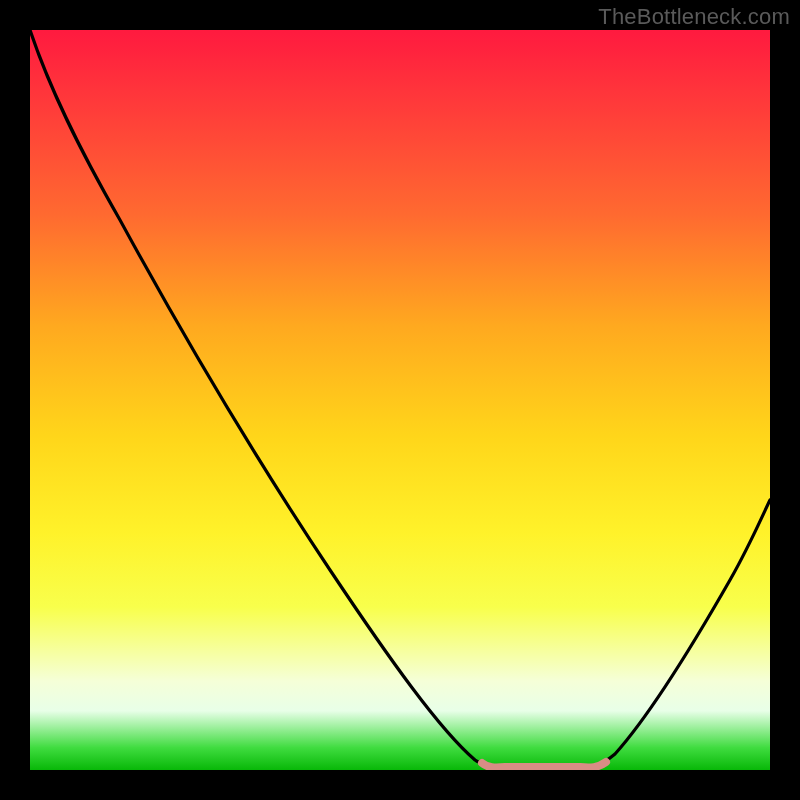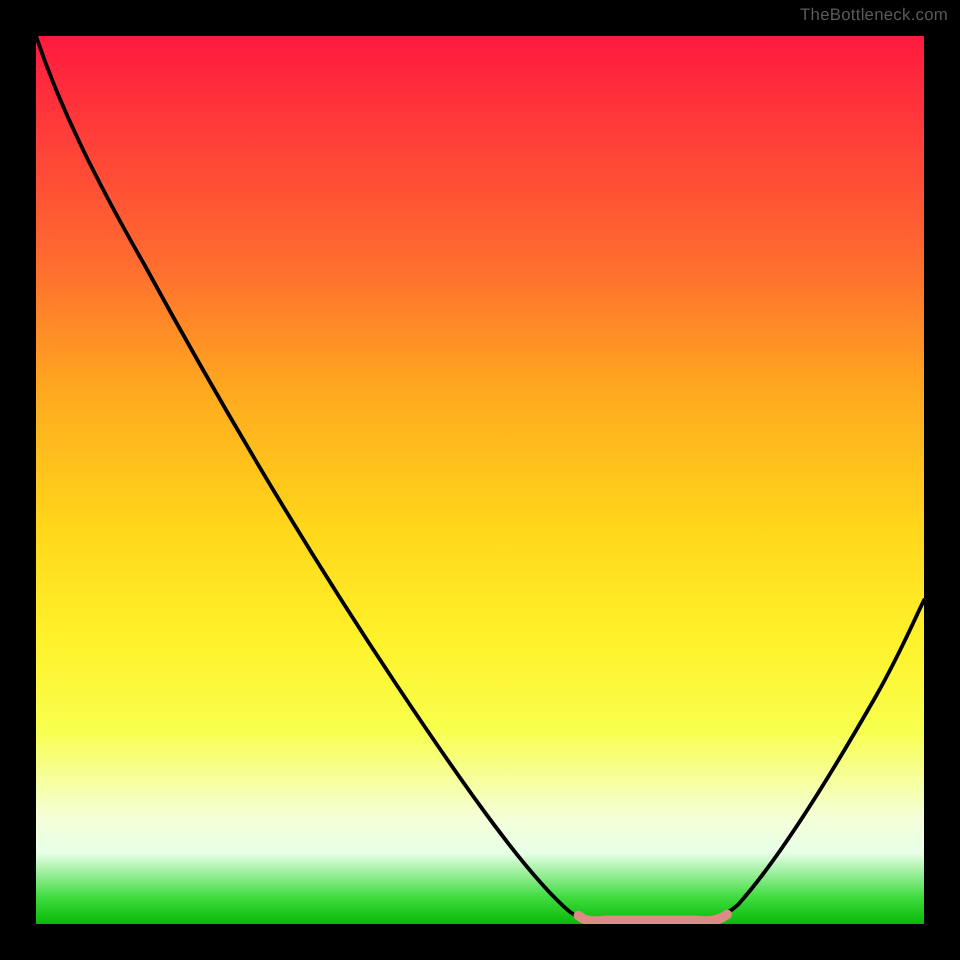--- a/index.html
+++ b/index.html
@@ -47,21 +47,21 @@
     top: 0;
     width: 740px;
     height: 740px;
     display: block;
   }
   .watermark {
     position: absolute;
     top: 4px;
     right: 10px;
     color: #5a5a5a;
-    font-size: 14px;
+    font-size: 22px;
     font-weight: 500;
     letter-spacing: 0.2px;
     user-select: none;
   }
 </style>
 </head>
 <body>
 
 <div class="frame">
 

